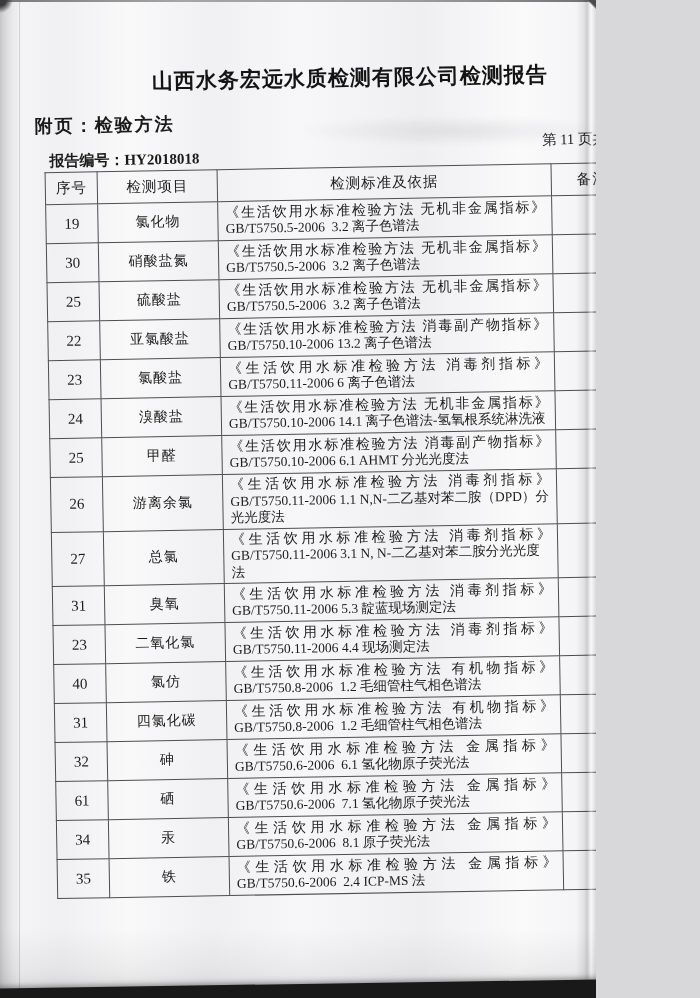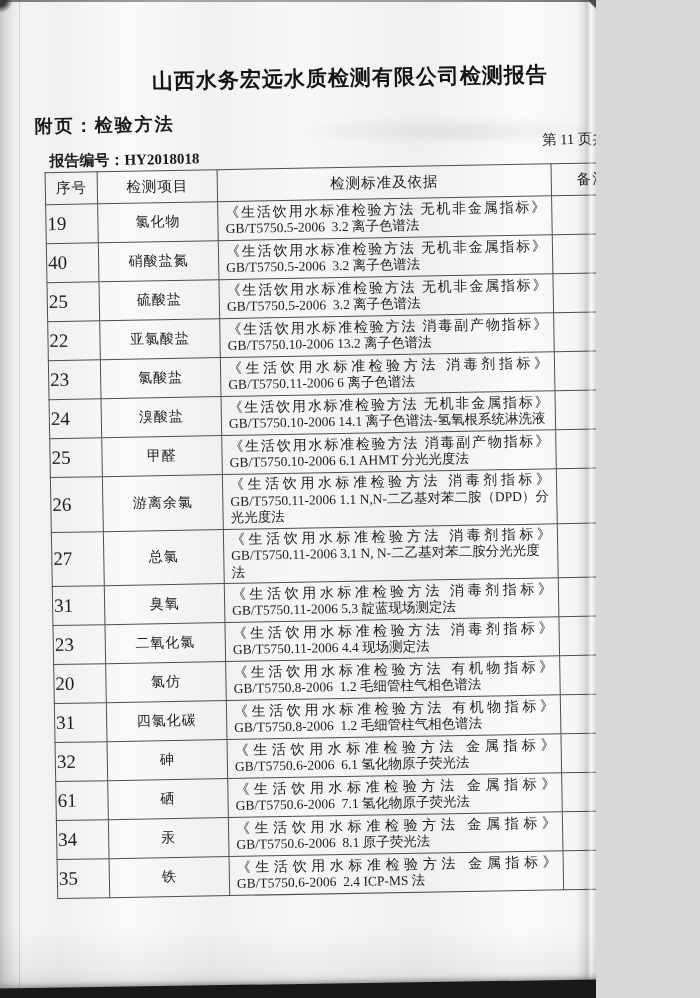--- a/index.html
+++ b/index.html
@@ -45,21 +45,21 @@
     font-size:21px; font-weight:bold; letter-spacing:1px; color:#141414; }
   .subtitle { position:absolute; top:109px; left:34px;
     font-size:18px; font-weight:bold; letter-spacing:2px; color:#1a1a1a; }
   .page-indicator { position:absolute; top:134px; right:58px; font-size:14.5px; color:#222; }
   .report-no { position:absolute; top:147px; left:48px; font-size:15px; font-weight:600; color:#1a1a1a; }
   .table-wrap { position:absolute; top:167px; left:43px; width:588px; }
   table { border-collapse:collapse; width:100%; table-layout:fixed; }
   th,td { border:1px solid #4e4e50; vertical-align:middle; }
   thead tr { height:32px; }
   th { font-weight:400; font-size:14.5px; letter-spacing:1px; color:#1d1d1d; }
-  td.c-no { text-align:left; font-size:19px; width:52px; }
+  td.c-no { text-align:center; font-size:15px; width:52px; }
   td.c-item { text-align:center; font-size:14px; letter-spacing:1px; }
   td.c-std { padding:2px 6px 2px 7px; }
   td.c-remark {}
   tbody tr { height:39px; }
   .std-title { text-align:justify; text-align-last:justify; -moz-text-align-last:justify;
     font-size:14px; line-height:16.5px; color:#1d1d1d; }
   .std-method { white-space:pre-wrap; font-size:13.5px; line-height:16.5px;
     word-break:break-all; color:#1d1d1d; }
 </style>
 </head>
@@ -93,21 +93,21 @@
             <tr>
               <td class="c-no">19</td>
               <td class="c-item">氯化物</td>
               <td class="c-std">
                 <div class="std-title">《生活饮用水标准检验方法 无机非金属指标》</div>
                 <div class="std-method">GB/T5750.5-2006  3.2 离子色谱法</div>
               </td>
               <td class="c-remark"></td>
             </tr>
             <tr>
-              <td class="c-no">40</td>
+              <td class="c-no">30</td>
               <td class="c-item">硝酸盐氮</td>
               <td class="c-std">
                 <div class="std-title">《生活饮用水标准检验方法 无机非金属指标》</div>
                 <div class="std-method">GB/T5750.5-2006  3.2 离子色谱法</div>
               </td>
               <td class="c-remark"></td>
             </tr>
             <tr>
               <td class="c-no">25</td>
               <td class="c-item">硫酸盐</td>
@@ -183,21 +183,21 @@
             <tr>
               <td class="c-no">23</td>
               <td class="c-item">二氧化氯</td>
               <td class="c-std">
                 <div class="std-title">《生活饮用水标准检验方法 消毒剂指标》</div>
                 <div class="std-method">GB/T5750.11-2006 4.4 现场测定法</div>
               </td>
               <td class="c-remark"></td>
             </tr>
             <tr>
-              <td class="c-no">20</td>
+              <td class="c-no">40</td>
               <td class="c-item">氯仿</td>
               <td class="c-std">
                 <div class="std-title">《生活饮用水标准检验方法 有机物指标》</div>
                 <div class="std-method">GB/T5750.8-2006  1.2 毛细管柱气相色谱法</div>
               </td>
               <td class="c-remark"></td>
             </tr>
             <tr>
               <td class="c-no">31</td>
               <td class="c-item">四氯化碳</td>

